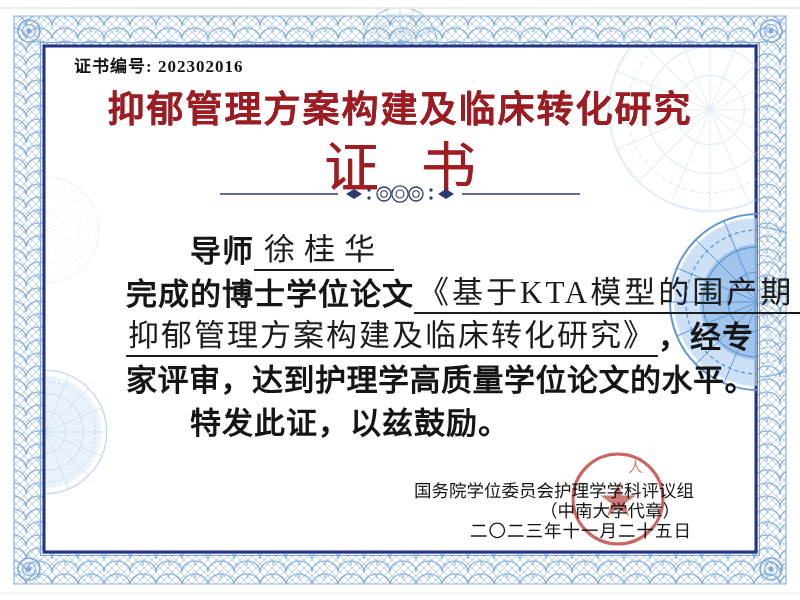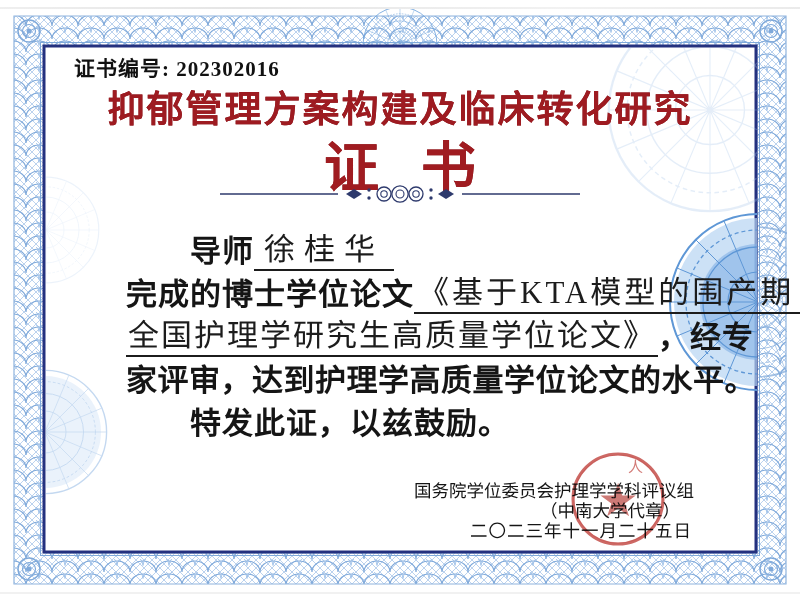--- a/index.html
+++ b/index.html
@@ -9,32 +9,32 @@
     font-family:"Liberation Serif", serif;
   }
   .paper{position:absolute;inset:0;background:#ffffff;}
   .scan-line-top{position:absolute;left:0;right:0;top:7px;height:2px;
     background:linear-gradient(90deg,#ededed,#e2e2e2 30%,#f0f0f0 70%,#e8e8e8);opacity:.9;}
   .scan-line-bottom{position:absolute;left:0;right:0;bottom:6px;height:2px;background:#ededed;opacity:.8;}
   svg.border-art{position:absolute;left:0;top:0;z-index:0;}
 
   .certno{
     position:absolute;left:74px;top:52px;z-index:2;
-    font-size:21px;font-weight:700;letter-spacing:1px;color:#111;
+    font-size:17px;font-weight:700;letter-spacing:1px;color:#111;
     font-family:"Liberation Serif", serif;
   }
   .title{
     position:absolute;left:60px;right:60px;top:79px;z-index:2;text-align:center;
     font-size:37px;font-weight:900;color:#9e1b21;letter-spacing:2px;
     font-family:"Liberation Serif", serif;
     text-shadow:0 0 .5px #7d151a;
   }
   .subtitle{
     position:absolute;left:0;right:0;top:123px;z-index:2;text-align:center;
-    font-size:55px;font-weight:700;color:#a01c21;
+    font-size:55px;font-weight:400;color:#a01c21;
     letter-spacing:42px;padding-left:42px;
     font-family:"Liberation Serif", serif;
     text-shadow:0 0 .5px #7d151a;
   }
   svg.divider{position:absolute;left:218px;top:183px;z-index:2;}
 
   .body-block{position:absolute;left:126px;top:228px;width:566px;z-index:2;color:#151515;}
   .bline{display:flex;align-items:flex-end;height:43px;font-size:31px;white-space:nowrap;}
   .ind{width:64px;flex:0 0 auto;}
   .b{font-family:"Liberation Sans", sans-serif;font-weight:700;letter-spacing:1px;}
@@ -182,21 +182,21 @@
     <div class="bline">
       <span class="ind"></span>
       <span class="b">导师</span>
       <span class="fill name">徐桂华</span>
     </div>
     <div class="bline">
       <span class="b">完成的博士学位论文</span>
       <span class="fill thesis1">《基于KTA模型的围产期</span>
     </div>
     <div class="bline">
-      <span class="fill thesis2">全国护理学研究生高质量学位论文》</span>
+      <span class="fill thesis2">抑郁管理方案构建及临床转化研究》</span>
       <span class="b">，经专</span>
     </div>
     <div class="bline">
       <span class="b tight">家评审，达到护理学高质量学位论文的水平。</span>
     </div>
     <div class="bline">
       <span class="ind"></span>
       <span class="b">特发此证，以兹鼓励。</span>
     </div>
   </div>

